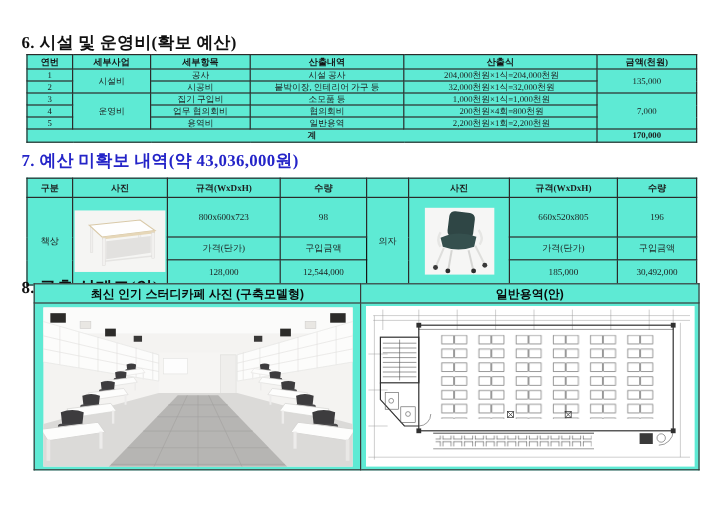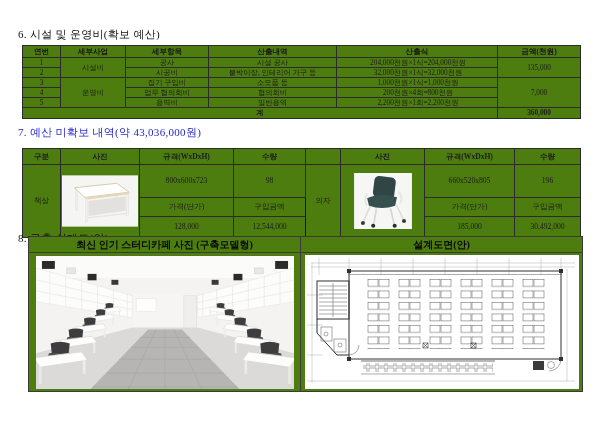--- a/index.html
+++ b/index.html
@@ -1,21 +1,21 @@
 <!DOCTYPE html>
 <html><head>
 <meta charset="utf-8">
 <style>
   *{box-sizing:border-box;margin:0;padding:0}
   html,body{width:600px;height:424px;background:#fff;overflow:hidden}
   body{font-family:"Liberation Serif",serif;color:#161616;position:relative}
   .abs{position:absolute}
-  .h{font-weight:normal;font-size:11px;letter-spacing:.3px;color:#101010;white-space:nowrap}
+  .h{font-weight:bold;font-size:14px;letter-spacing:.3px;color:#101010;white-space:nowrap}
   .h.blue{color:#2424c8}
-  table{border-collapse:collapse;table-layout:fixed;position:absolute;background:#4d7c0f}
+  table{border-collapse:collapse;table-layout:fixed;position:absolute;background:#5eead4}
   td,th{overflow:hidden;white-space:nowrap}
 
   
   .t1{left:22px;top:45px;width:558px;border:1.5px solid #151515}
   .t1 th{border:1px solid #2b2b2b;font-size:7.6px;height:12px;font-weight:bold;text-align:center}
   .t1 td{border:1px solid #2b2b2b;font-size:7.3px;height:10px;line-height:1;text-align:center;padding:0 2px;color:#1c1c1c}
   .t1 td.formula{text-align:center;padding-left:4px}
   .t1 td.total{height:11px;font-weight:bold}
 
   
@@ -23,21 +23,21 @@
   .t2 th,.t2 td{border:1px solid #2b2b2b;font-size:7.6px;text-align:center;line-height:1;color:#1c1c1c}
   .t2 th{height:16px;font-weight:bold}
   .t2 .rspec td{height:33px}
   .t2 .rlabel td{height:19px}
   .t2 .rval td{height:21px}
   .t2 .thickL{border-left:1.5px solid #151515}
   .t2 td.photo{padding:0;vertical-align:middle}
 
   
   .t3{left:28px;top:236px;width:554px;border:1.3px solid #3a3a3a}
-  .t3 th{border:1px solid #3a3a3a;height:16px;font-family:Liberation Serif, serif;font-weight:bold;font-size:10px;color:#090909;text-align:center}
+  .t3 th{border:1px solid #3a3a3a;height:16px;font-family:Liberation Sans, sans-serif;font-weight:bold;font-size:10px;color:#090909;text-align:center}
   .t3 td{border:1px solid #3a3a3a;height:139px;padding:1px 2px;text-align:center;vertical-align:middle}
   svg{display:block;margin:0 auto}
 </style>
 </head>
 <body>
 
 <div class="h abs" style="left:18px;top:27px">6. 시설 및 운영비(확보 예산)</div>
 
 <table class="t1">
   <colgroup>
@@ -86,21 +86,21 @@
     <td class="formula">200천원×4회=800천원</td>
   </tr>
   <tr>
     <td>5</td>
     <td>용역비</td>
     <td>일반용역</td>
     <td class="formula">2,200천원×1회=2,200천원</td>
   </tr>
   <tr>
     <td colspan="5" class="total">계</td>
-    <td class="total">360,000</td>
+    <td class="total">170,000</td>
   </tr>
 </tbody>
   </table>
 
 <div class="h blue abs" style="left:18px;top:125px">7. 예산 미확보 내역(약 43,036,000원)</div>
 
 <table class="t2">
   <colgroup>
       <col style="width:38px">
       <col style="width:79px">
@@ -178,21 +178,21 @@
 <div class="h abs" style="left:18px;top:231px">8. 구축 설계도(안)</div>
 
 <table class="t3">
   <colgroup>
       <col style="width:272px">
       <col style="width:282px">
     </colgroup>
   <tbody>
       <tr>
     <th>최신 인기 스터디카페 사진 (구축모델형)</th>
-    <th>설계도면(안)</th>
+    <th>일반용역(안)</th>
   </tr>
   <tr>
     <td>
       <svg width="258" height="133" viewBox="0 0 260 134">
         <defs>
           <g id="dkL">
             <path d="M14,-4 q8,-3 16,0 l-1,9 q-7,2 -14,0 z" fill="#3d3c3e"></path>
             <rect x="12" y="4" width="19" height="5" rx="2" fill="#4a494b"></rect>
             <polygon points="0,8 40,3 45,10 5,16" fill="#fdfdfc" stroke="#d7d6d4" stroke-width="0.7"></polygon>
             <rect x="4" y="15" width="2.6" height="15" fill="#e9e8e6"></rect>

